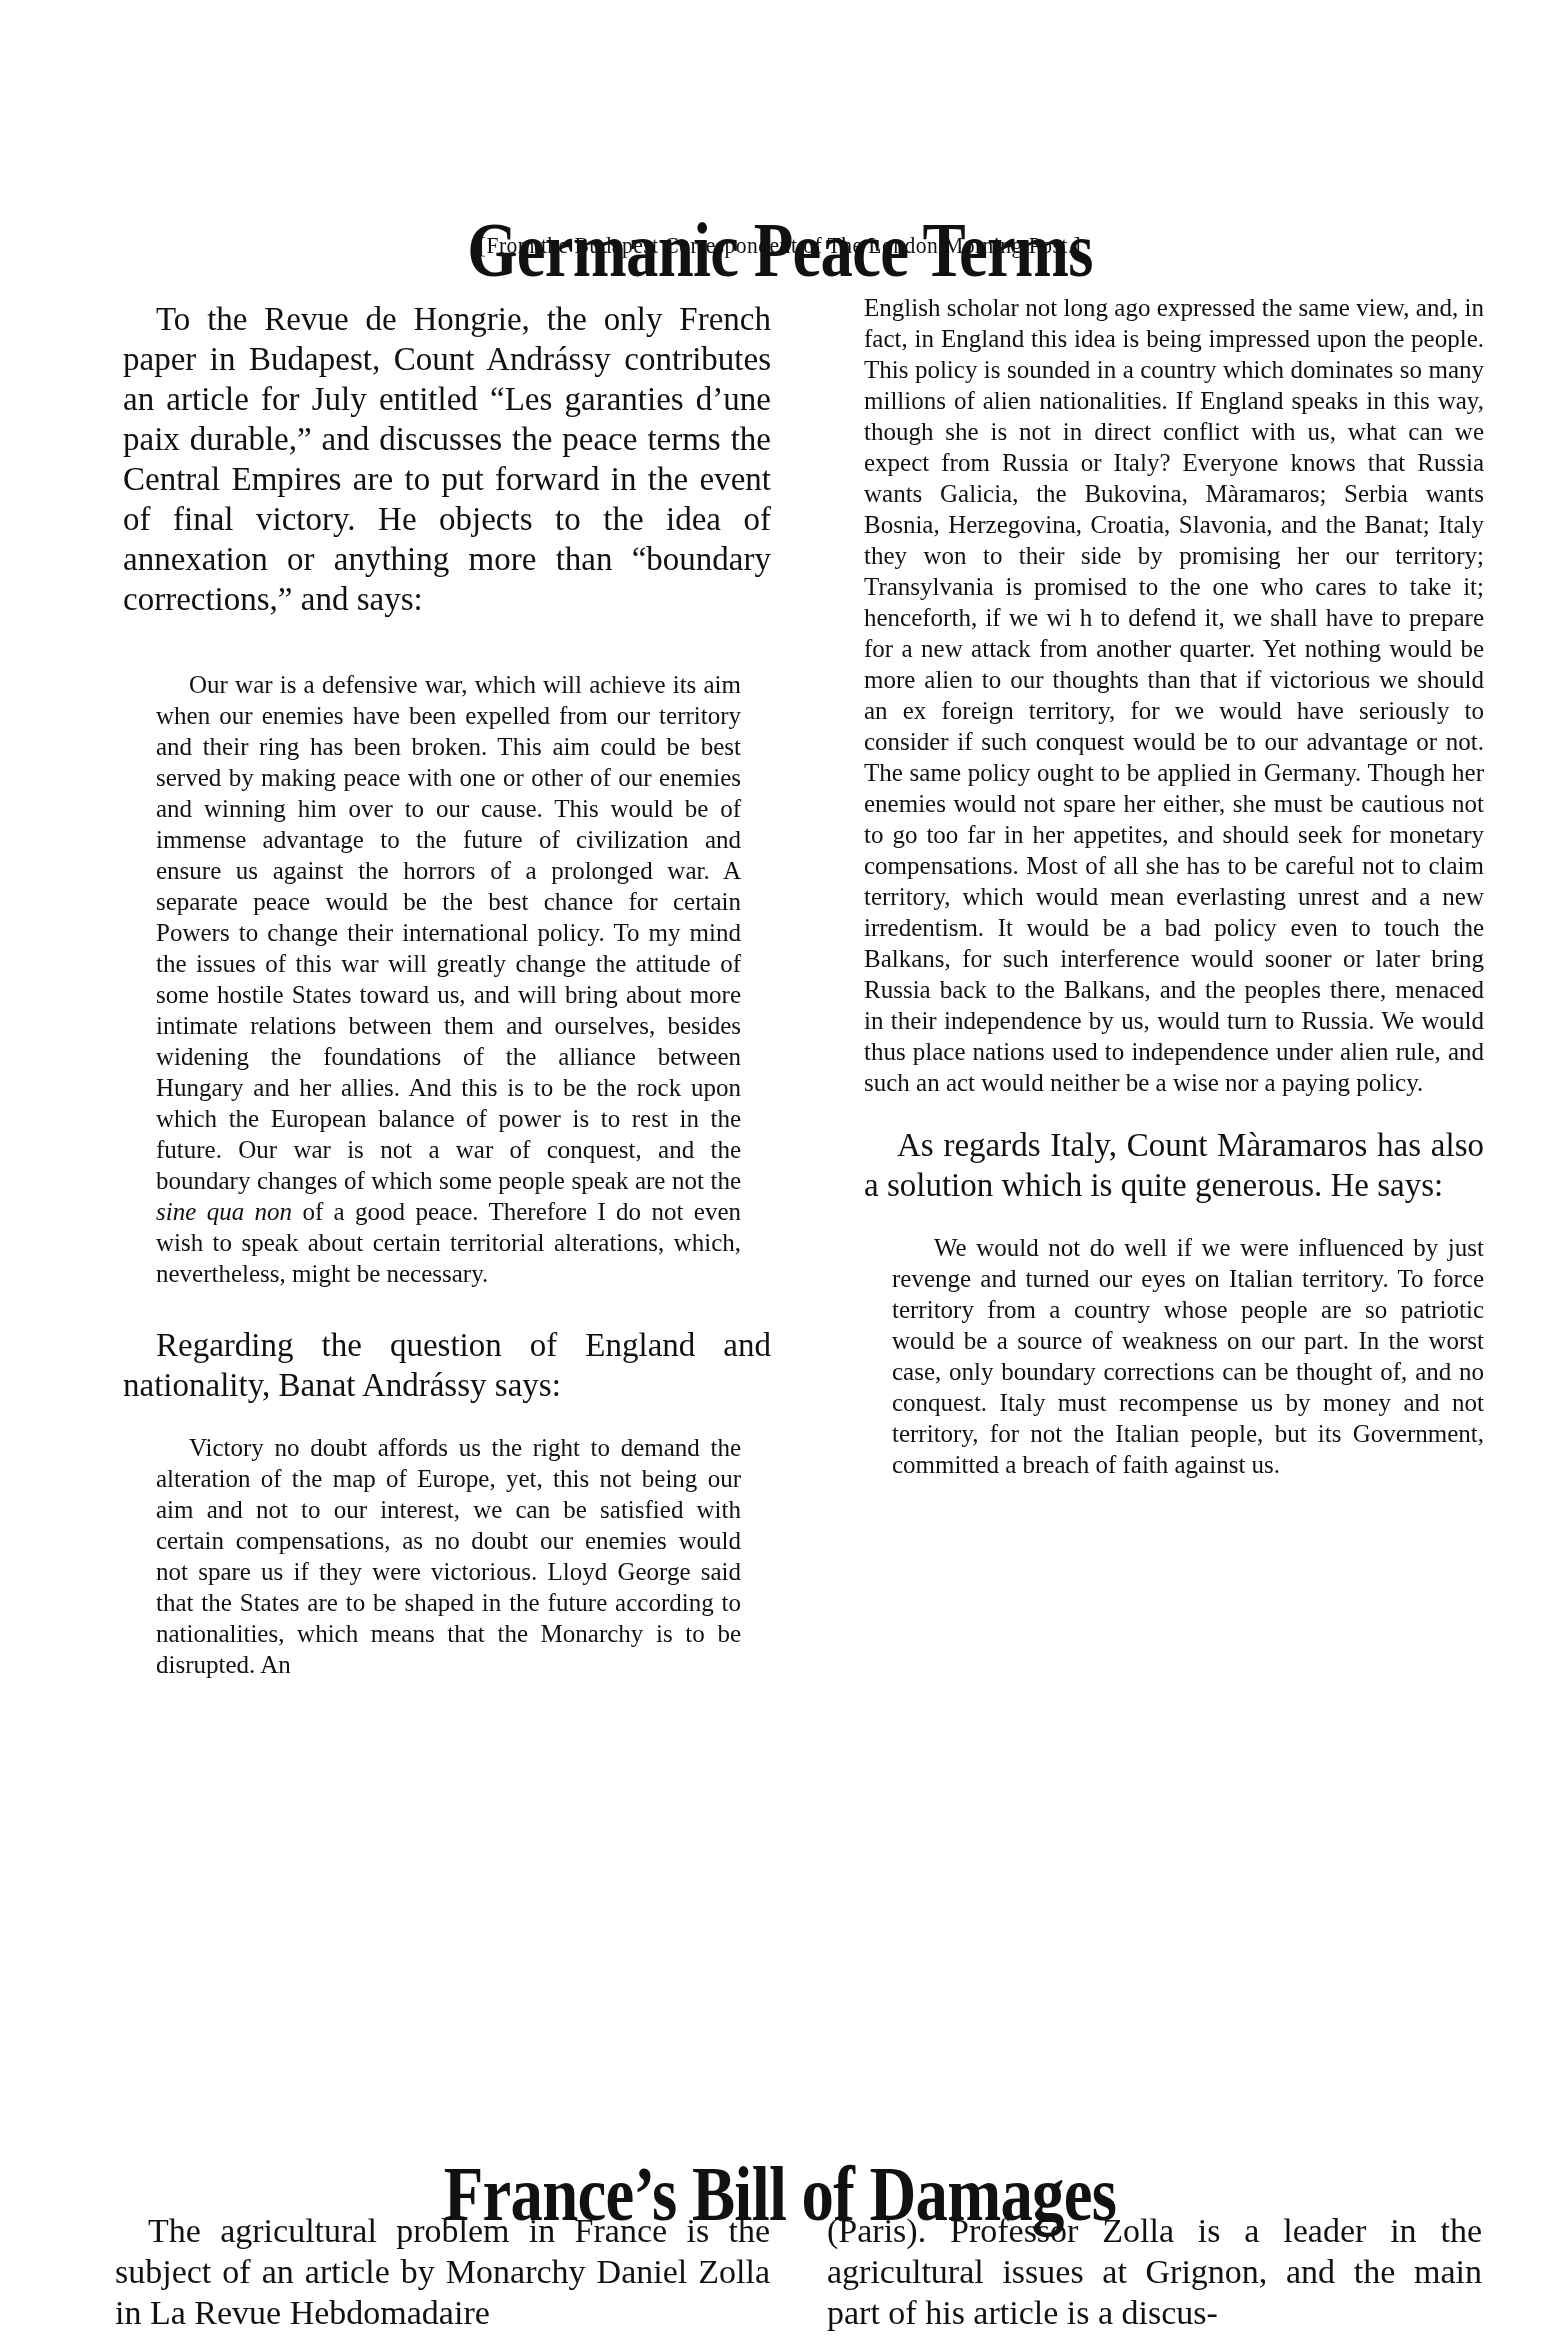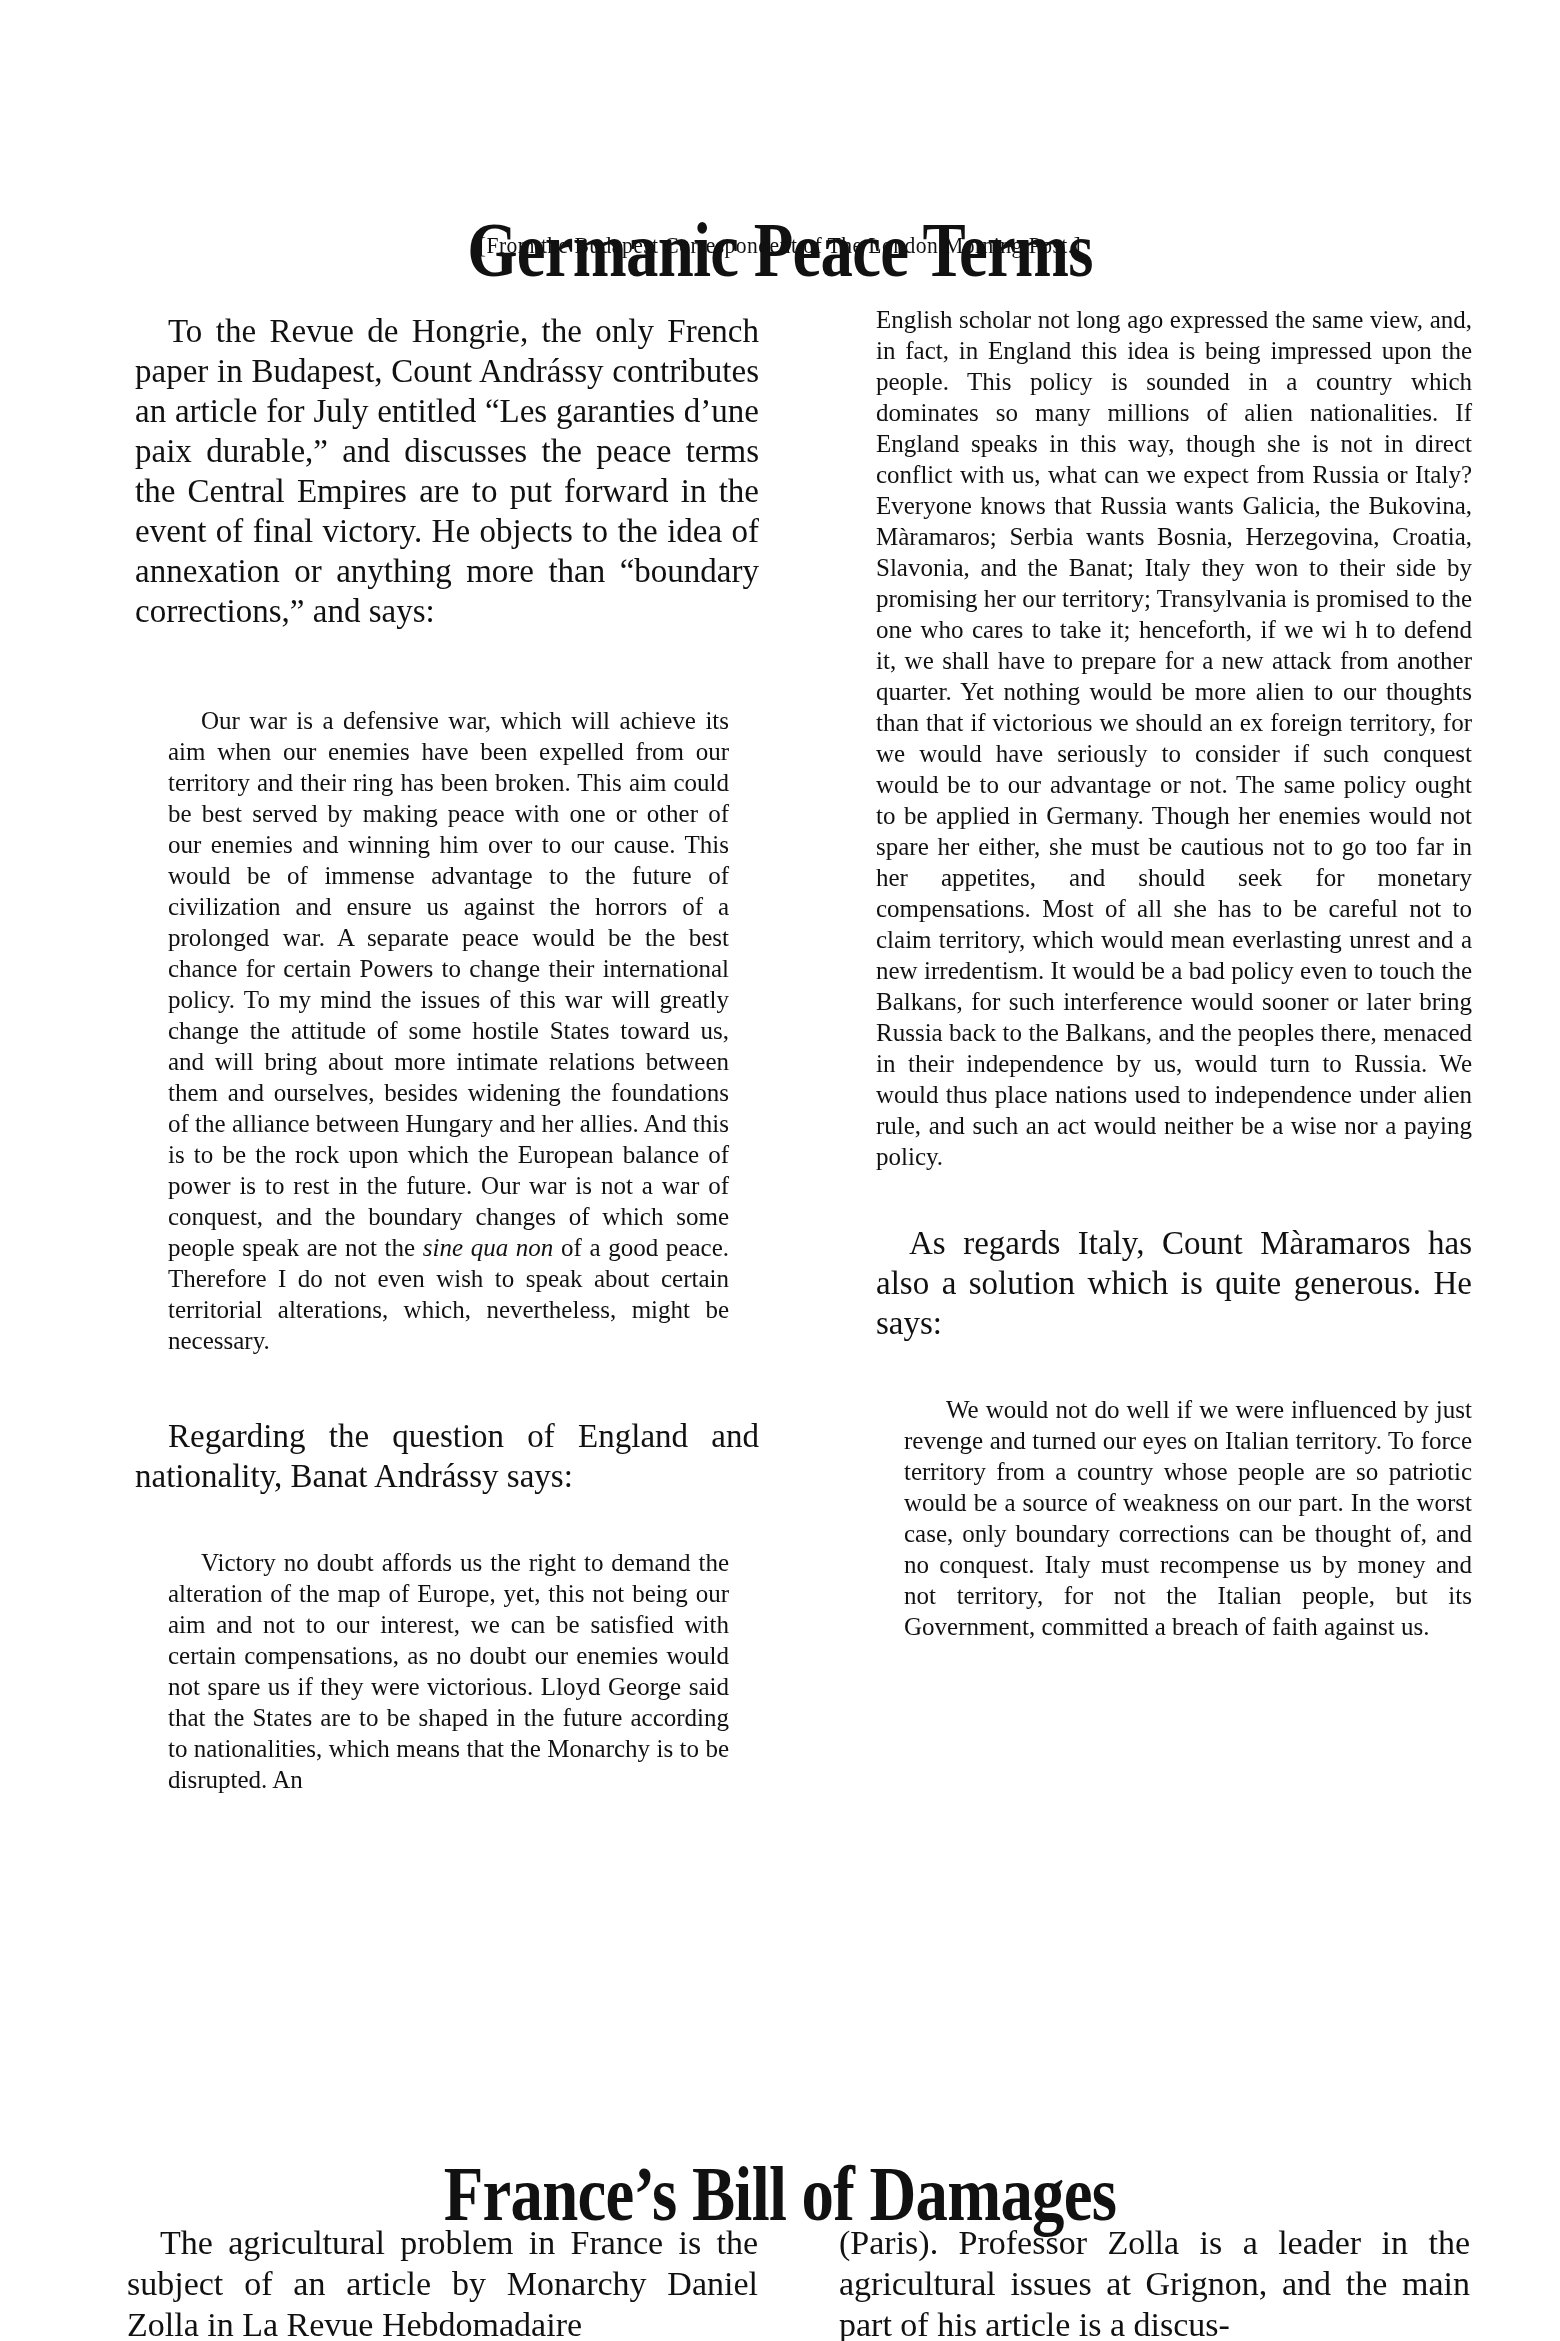--- a/index.html
+++ b/index.html
@@ -16,21 +16,21 @@
   #t2 { top: 2101px; }
   .subtitle {
     position: absolute; top: 232px; left: 0; width: 1560px; text-align: center;
     font-size: 24px; transform: scaleX(0.9); transform-origin: center; letter-spacing: 0.5px;
   }
   .col { position: absolute; }
   #colL { left: 119px; top: 295px; width: 656px; }
   #colR { left: 860px; top: 288px; width: 628px; }
   #colL2 { left: 111px; top: 2206px; width: 663px; }
   #colR2 { left: 823px; top: 2206px; width: 663px; }
-  p { margin: 16px; text-align: justify; text-align-last: left; }
+  p { margin: 4px; text-align: justify; text-align-last: left; }
   .lead { font-size: 33px; line-height: 40px; text-indent: 33px; }
   .quote { font-size: 25px; line-height: 31px; text-indent: 33px; padding-left: 33px; padding-right: 30px; }
   .quote.r { padding-left: 0; padding-right: 0; text-indent: 0; }
   .gap1 { height: 42px; }
   .gap2 { height: 28px; }
   .gap3 { height: 19px; }
   .quote.r2 { padding-left: 28px; padding-right: 0; text-indent: 42px; }
   .low { font-size: 34px; line-height: 41px; text-indent: 33px; }
   .low.ni { text-indent: 0; }
   em { }

